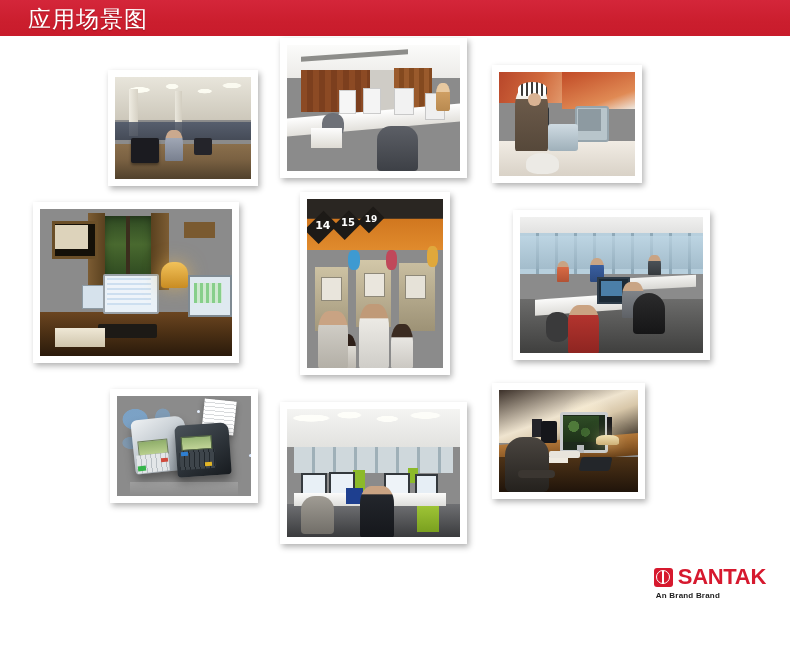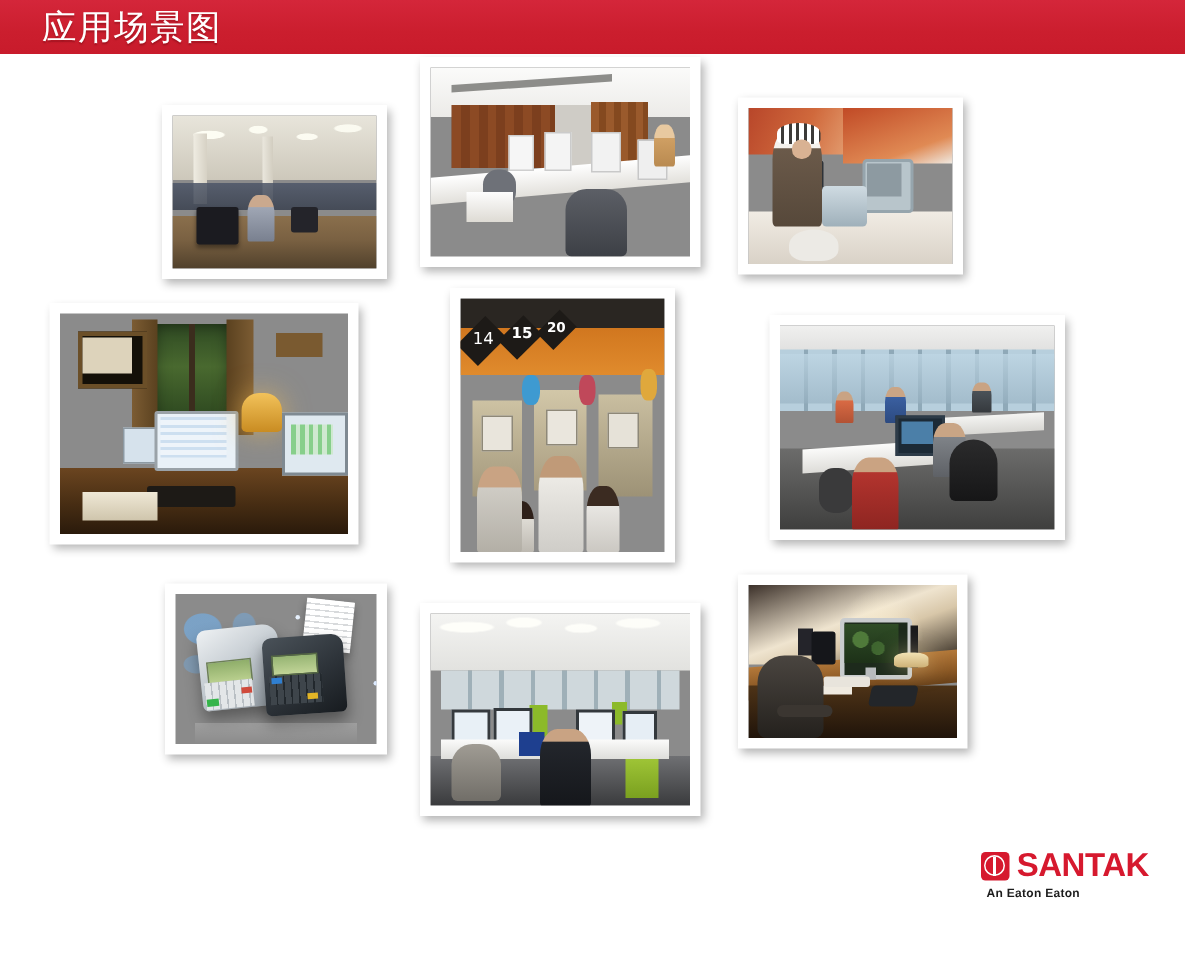--- a/index.html
+++ b/index.html
@@ -135,21 +135,21 @@
   .sc-home .deskT { left:0; bottom:0; width:100%; height:30%; background:linear-gradient(180deg,#6b4520 0%,#4a2f14 50%,#2a1a0b 100%); }
   .sc-home .kbd { left:30%; bottom:12%; width:31%; height:10%; background:#1d1a16; border-radius:2px; }
   .sc-home .book { left:8%; bottom:6%; width:26%; height:13%; background:linear-gradient(180deg,#efe8d6,#cfc5ac); }
 
   
   .sc-mart { background: linear-gradient(180deg,#d8722c 0%,#c8681f 18%,#c2bba8 40%,#a79f8b 70%,#8a8274 100%); }
   .sc-mart .awn { left:0; top:0; width:100%; height:30%; background:linear-gradient(180deg,#2a2622 0 38%, #d1771f 39%, #e08b2d 100%); }
   .sc-mart .dia1 { left:3%; top:9%; width:15%; height:16%; background:#1d1a17; transform:rotate(45deg); }
   .sc-mart .dia2 { left:23%; top:8%; width:13%; height:14%; background:#1d1a17; transform:rotate(45deg); }
   .sc-mart .dia3 { left:41%; top:6%; width:12%; height:13%; background:#1d1a17; transform:rotate(45deg); }
-  .sc-mart .n1 { left:6%; top:13%; width:10%; height:10%; color:#fff; font-size:11px; font-weight:400; text-align:right; line-height:10px; }
+  .sc-mart .n1 { left:6%; top:13%; width:10%; height:10%; color:#fff; font-size:11px; font-weight:700; text-align:right; line-height:10px; }
   .sc-mart .n2 { left:25%; top:11%; width:10%; height:10%; color:#fff; font-size:10px; font-weight:700; text-align:center; line-height:10px; }
   .sc-mart .n3 { left:42%; top:9%; width:10%; height:10%; color:#fff; font-size:9px; font-weight:700; text-align:center; line-height:10px; }
   .sc-mart .lane1 { left:6%; top:40%; width:24%; height:38%; background:linear-gradient(180deg,#cdc2a3,#a3987c); }
   .sc-mart .lane2 { left:36%; top:36%; width:26%; height:40%; background:linear-gradient(180deg,#d2c7a8,#a89c80); }
   .sc-mart .lane3 { left:68%; top:38%; width:26%; height:40%; background:linear-gradient(180deg,#c9beA0,#9d9276); }
   .sc-mart .reg1 { left:10%; top:46%; width:14%; height:13%; background:#e9e5dc; border:1px solid #8e8878; }
   .sc-mart .reg2 { left:42%; top:44%; width:14%; height:13%; background:#eae6dd; border:1px solid #8e8878; }
   .sc-mart .reg3 { left:72%; top:45%; width:14%; height:13%; background:#e6e2d8; border:1px solid #8e8878; }
   .sc-mart .c1 { left:8%; bottom:0; width:22%; height:34%; background:linear-gradient(180deg,#c9a383 0 24%, #cfccc5 25%, #b3afa6 100%); border-radius:36% 36% 4% 4%; }
   .sc-mart .c2 { left:38%; bottom:0; width:22%; height:38%; background:linear-gradient(180deg,#c09a78 0 22%, #eceae5 23%, #cfcdc8 100%); border-radius:36% 36% 4% 4%; }
@@ -376,21 +376,21 @@
   </div>
 
   <div class="photo" style="left:300px; top:156px; width:150px; height:183px;">
     <div class="shot sc-mart">
       <i class="awn"></i>
         <i class="dia1"></i>
         <i class="dia2"></i>
         <i class="dia3"></i>
       <i class="n1">14</i>
         <i class="n2">15</i>
-        <i class="n3">20</i>
+        <i class="n3">19</i>
       <i class="lane1"></i>
         <i class="lane2"></i>
         <i class="lane3"></i>
       <i class="reg1"></i>
         <i class="reg2"></i>
         <i class="reg3"></i>
       <i class="sh1"></i>
         <i class="sh2"></i>
         <i class="sh3"></i>
       <i class="c4"></i>
@@ -482,14 +482,14 @@
 </div>
 
 <div class="logo-wrap">
   <div class="logo-row">
     <span class="logo-mark">
       <span class="ring"></span>
       <span class="bar"></span>
     </span>
     <span class="logo-word">SANTAK</span>
   </div>
-  <div class="logo-sub">An Eaton Eaton</div>
+  <div class="logo-sub">An Brand Brand</div>
 </div>
 
 </body></html>

